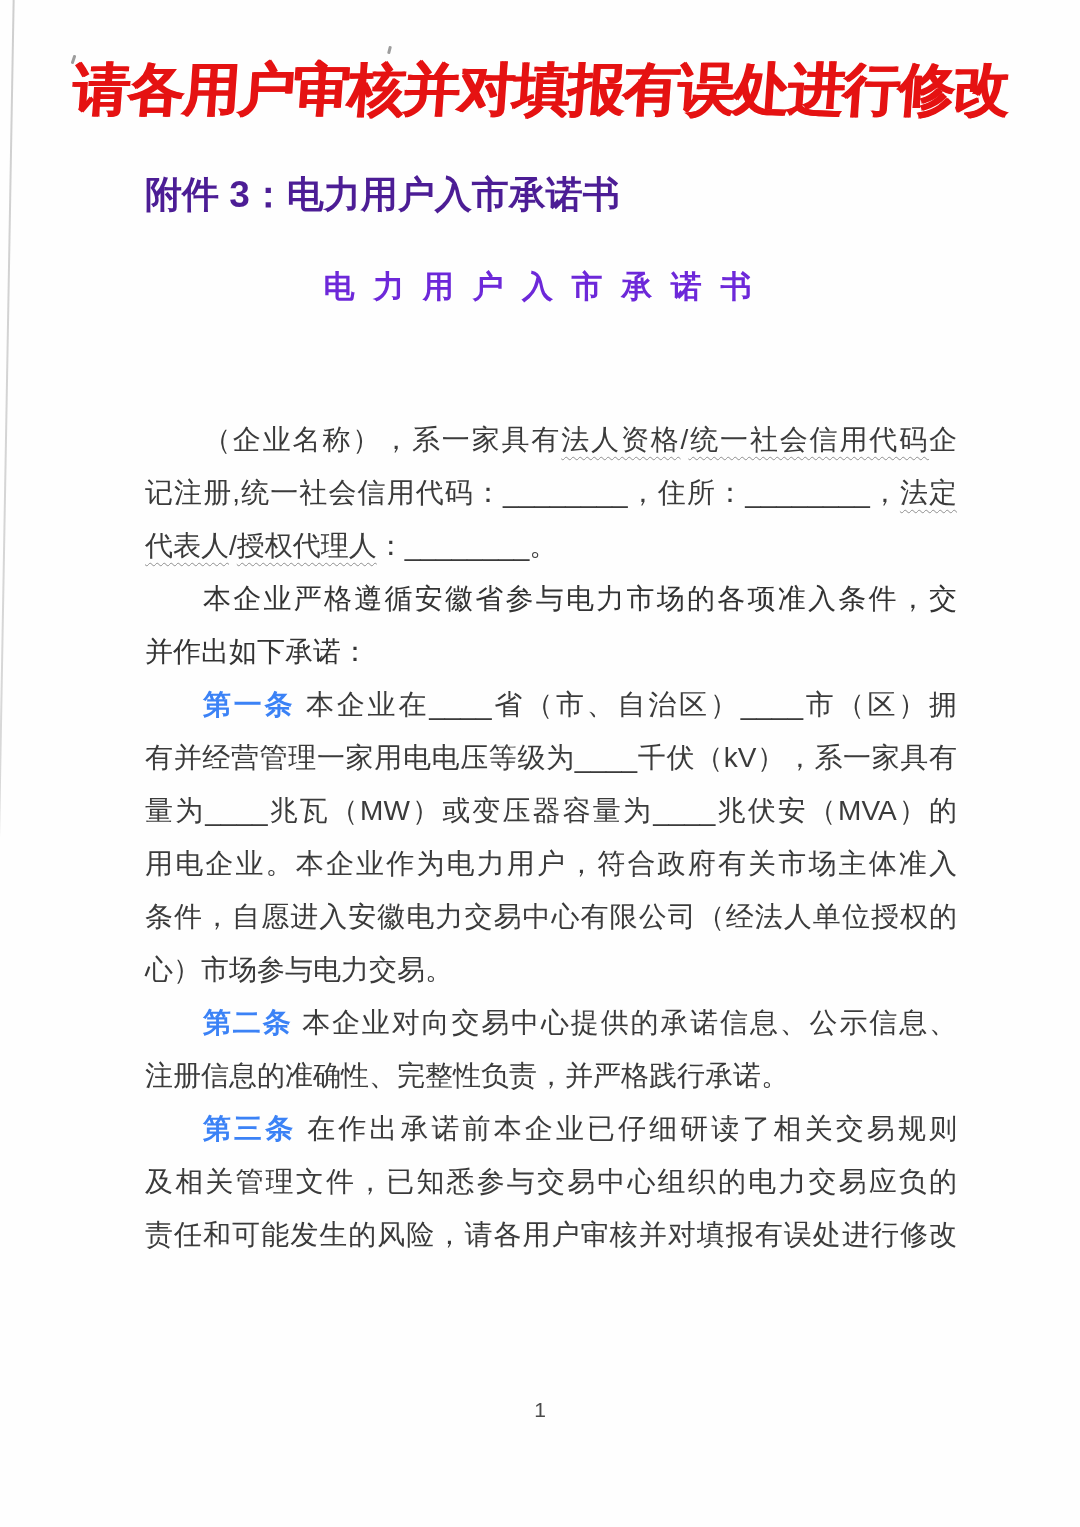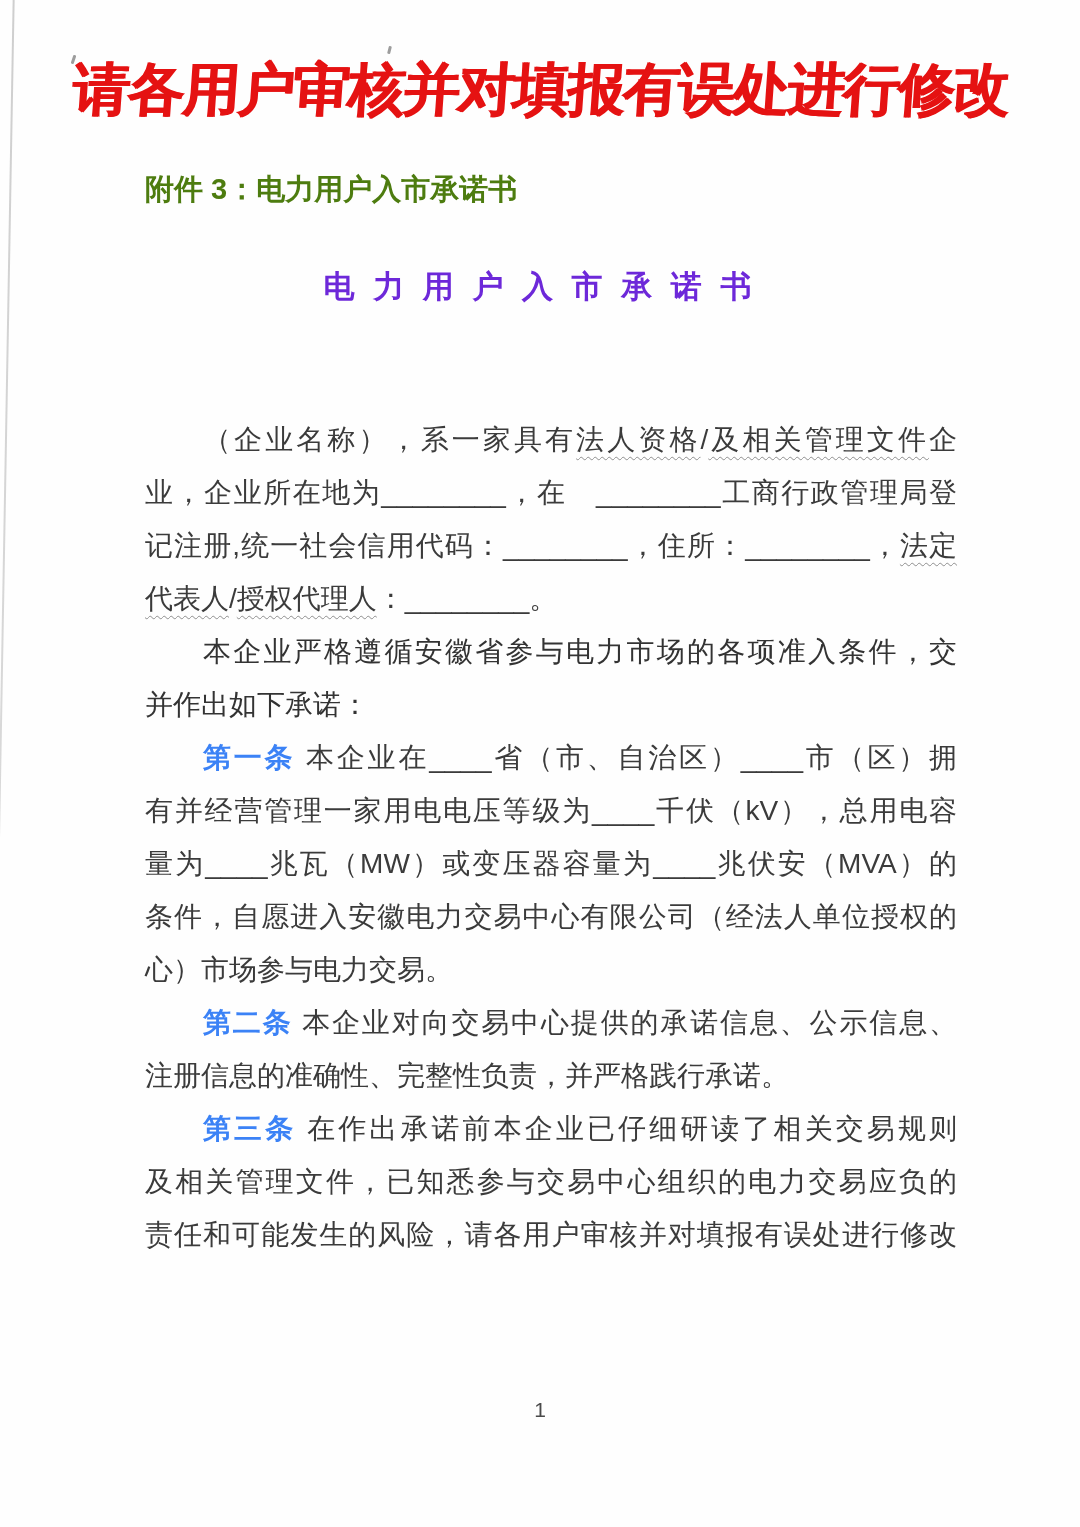--- a/index.html
+++ b/index.html
@@ -37,23 +37,23 @@
     font-weight: 900;
     letter-spacing: -2px;
     transform: skewX(-4deg);
     text-shadow: 1.5px 0 currentColor;
     white-space: nowrap;
   }
   
   .attachment {
     position: absolute;
     left: 145px; top: 170px;
-    font-size: 29px;
+    font-size: 37px;
     font-weight: 700;
-    color: #4d7c0f;
+    color: #4c1d95;
   }
   
   .doc-title {
     position: absolute;
     left: 0; top: 266px;
     width: 100%;
     text-align: center;
     font-size: 31px;
     font-weight: 700;
     letter-spacing: 5px;
@@ -103,29 +103,29 @@
   <div class="speck s1"></div>
   <div class="speck s2"></div>
 
   <div class="notice" style="color: rgb(229, 18, 18);">请各用户审核并对填报有误处进行修改</div>
 
   <div class="attachment">附件 3：电力用户入市承诺书</div>
 
   <div class="doc-title">电 力 用 户 入 市 承 诺 书</div>
 
   <div class="doc-body">
-      <div class="line indent"><span class="">（企业名称），系一家具有</span><span class="wavy">法人资格</span><span class="">/</span><span class="wavy">及相关管理文件</span><span class="">企</span></div>
-      <div class="line"><span class="">业，企业所在地为________，在　________工商行政管理局登</span></div>
+      <div class="line indent"><span class="">（企业名称），系一家具有</span><span class="wavy">法人资格</span><span class="">/</span><span class="wavy">统一社会信用代码</span><span class="">企</span></div>
       <div class="line"><span class="">记注册,统一社会信用代码：________，住所：________，</span><span class="wavy">法定</span></div>
       <div class="line end"><span class="wavy">代表人</span><span class="">/</span><span class="wavy">授权代理人</span><span class="">：________。</span></div>
       <div class="line indent bold"><span class="">本企业严格遵循安徽省参与电力市场的各项准入条件，交</span></div>
       <div class="line bold end"><span class="">并作出如下承诺：</span></div>
       <div class="line indent"><span class="b">第一条</span><span class=""> 本企业在____省（市、自治区）____市（区）拥</span></div>
-      <div class="line"><span class="">有并经营管理一家用电电压等级为____千伏（kV），总用电容</span></div>
+      <div class="line"><span class="">有并经营管理一家用电电压等级为____千伏（kV），系一家具有</span></div>
       <div class="line"><span class="">量为____兆瓦（MW）或变压器容量为____兆伏安（MVA）的</span></div>
+      <div class="line"><span class="">用电企业。本企业作为电力用户，符合政府有关市场主体准入</span></div>
       <div class="line"><span class="">条件，自愿进入安徽电力交易中心有限公司（经法人单位授权的</span></div>
       <div class="line end"><span class="">心）市场参与电力交易。</span></div>
       <div class="line indent"><span class="b">第二条</span><span class=""> 本企业对向交易中心提供的承诺信息、公示信息、</span></div>
       <div class="line end"><span class="">注册信息的准确性、完整性负责，并严格践行承诺。</span></div>
       <div class="line indent"><span class="b">第三条</span><span class=""> 在作出承诺前本企业已仔细研读了相关交易规则</span></div>
       <div class="line"><span class="">及相关管理文件，已知悉参与交易中心组织的电力交易应负的</span></div>
       <div class="line"><span class="">责任和可能发生的风险，请各用户审核并对填报有误处进行修改</span></div>
     </div>
 
   <div class="pageno">1</div>

